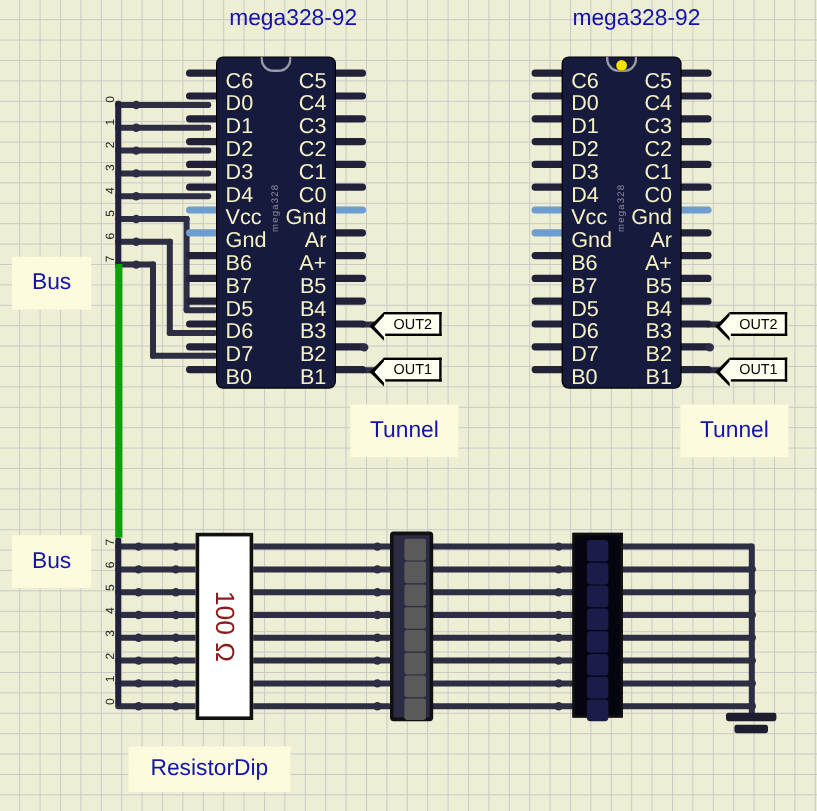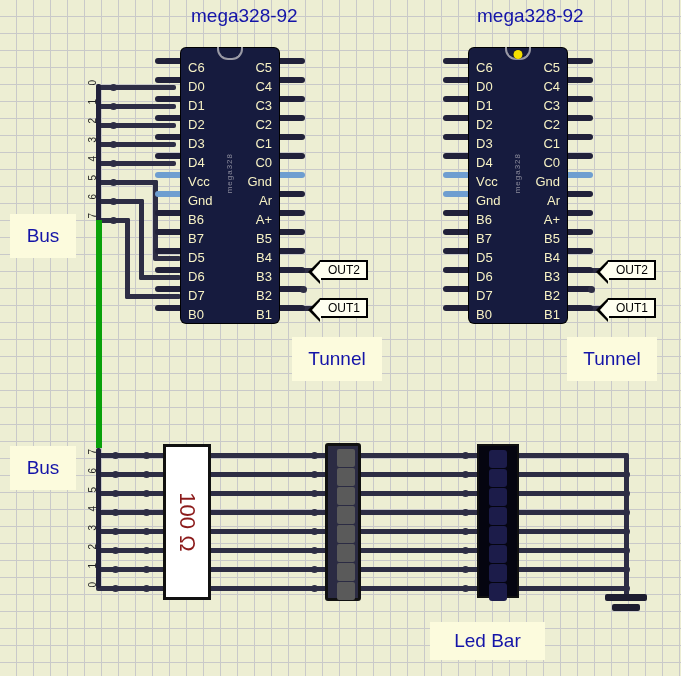--- a/index.html
+++ b/index.html
@@ -38,21 +38,21 @@
   }
   .chip-led{
     position:absolute;left:50%;top:2px;transform:translateX(-50%);
     width:9px;height:9px;border-radius:50%;
     background:#f5e000;box-shadow:0 0 1px #000;
     z-index:3;
   }
   .pinlabel{
     position:absolute;
     color:#f7f2c4;
-    font-size:13px;
+    font-size:18px;
     line-height:13px;
     font-family:"Liberation Sans", sans-serif;
     white-space:nowrap;
   }
   .pinlabel.l{left:7px;text-align:left;}
   .pinlabel.r{right:7px;text-align:right;}
   .chipname{
     position:absolute;
     color:#8c8c9c;
     font-size:8px;
@@ -507,15 +507,15 @@
   <div class="dot" style="left:623px;top:490px;"></div>
   <div class="dot" style="left:623px;top:509px;"></div>
   <div class="dot" style="left:623px;top:528px;"></div>
   <div class="dot" style="left:623px;top:547px;"></div>
   <div class="dot" style="left:623px;top:566px;"></div>
   <div class="dot" style="left:623px;top:585px;"></div>
 
   <div class="gndbar" style="left:605px;top:594px;width:42px;height:7px;"></div>
   <div class="gndbar" style="left:612px;top:604px;width:28px;height:7px;"></div>
 
-  <div class="labelbox" style="left:430px;top:622px;width:115px;height:38px;">Led Bar</div>
+  <div class="labelbox" style="left:107px;top:622px;width:135px;height:38px;">ResistorDip</div>
 
 </div>
 
 </body></html>

